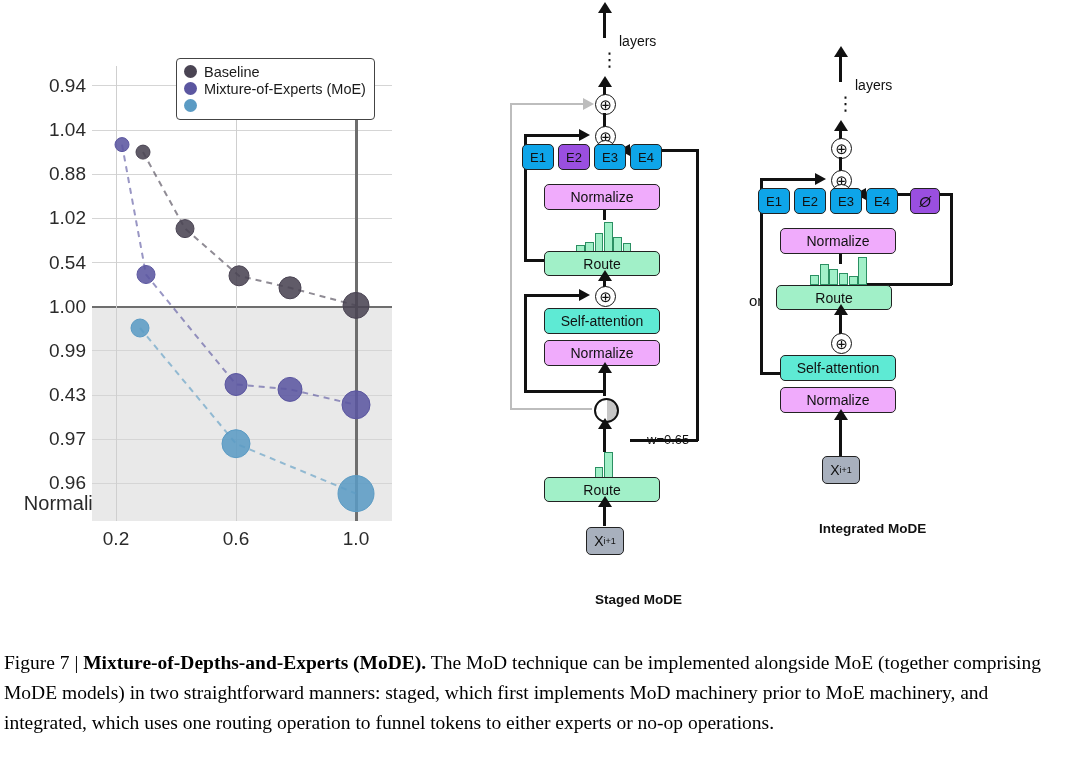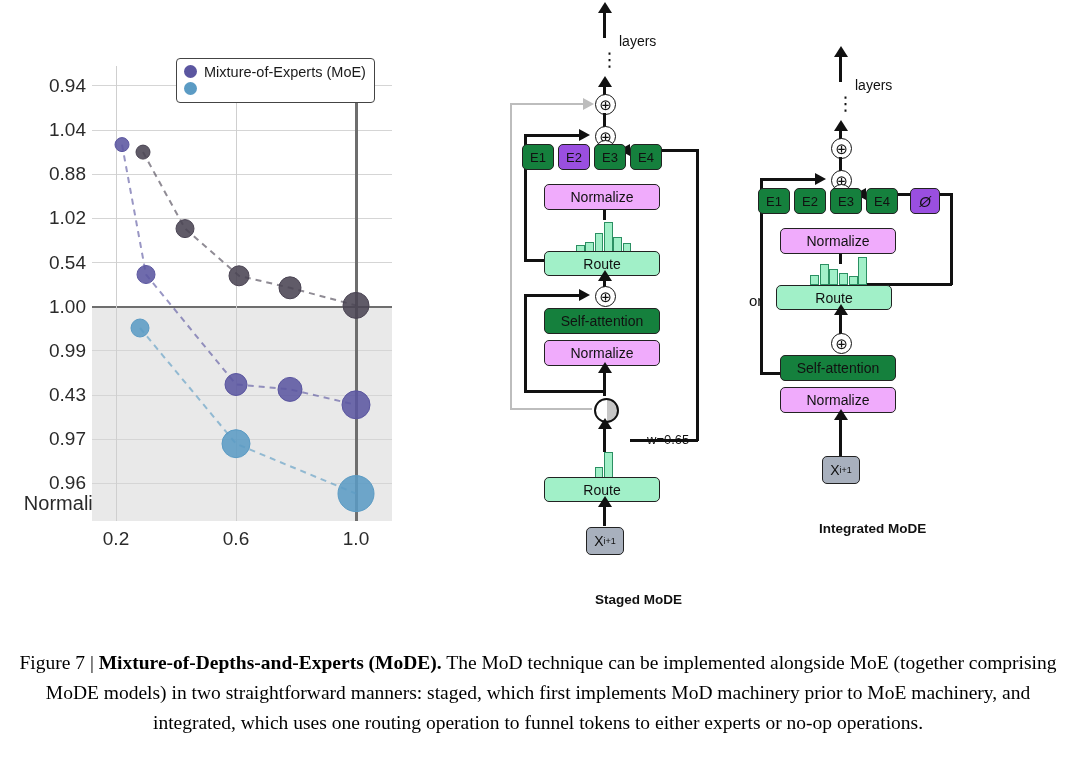--- a/index.html
+++ b/index.html
@@ -21,43 +21,43 @@
   #legend-box{position:absolute;left:84px;top:-8px;background:#fff;border:1.6px solid #444;border-radius:4px;padding:4px 8px 5px 7px;z-index:9;}
   .legend-row{display:flex;align-items:center;gap:7px;height:17px;}
   .legend-dot{width:13px;height:13px;border-radius:50%;flex:0 0 auto;}
   .legend-text{font-size:14.5px;color:#1a1a1a;white-space:nowrap;}
 
   
   #diagram-panel{position:absolute;left:500px;top:0;width:580px;height:620px;}
   .diagram{position:absolute;top:0;}
   .node{position:absolute;box-sizing:border-box;border:1.8px solid #222;border-radius:5px;display:flex;align-items:center;justify-content:center;font-size:14px;color:#111;white-space:nowrap;}
   .n-norm{background:#f0abfc;}
-  .n-attn{background:#15803d;}
+  .n-attn{background:#5eead4;}
   .n-route{background:#a1f0c8;}
-  .n-expert{background:#15803d;font-size:13px;}
+  .n-expert{background:#0ea5e9;font-size:13px;}
   .n-expert-on{background:#9a4fe0;}
   .n-noop{background:#9a4fe0;font-size:15px;}
   .n-input{background:#a8b0bd;font-size:14px;}
   .op{position:absolute;width:19px;height:19px;border-radius:50%;border:1.9px solid #111;background:#fff;display:flex;align-items:center;justify-content:center;font-size:15px;line-height:1;color:#111;}
   .halfcirc{position:absolute;width:21px;height:21px;border-radius:50%;border:2px solid #111;background:linear-gradient(90deg,#fff 0 50%,#c6c6c6 50% 100%);}
   .dlabel{position:absolute;font-size:14px;color:#111;white-space:nowrap;margin-left:37px;}
   .dlabel.caption{font-weight:bold;font-size:13.5px;}
   .dots{position:absolute;font-size:19px;letter-spacing:0;color:#111;line-height:6px;}
   .histbar{position:absolute;background:#a1f0c8;border:1.3px solid #2b8f62;box-sizing:border-box;}
   .wire{position:absolute;background:#111;}
   .wire.grey{background:#bdbdbd;}
   .arrowhead{position:absolute;width:0;height:0;}
   .ah-up{border-left:7px solid transparent;border-right:7px solid transparent;border-bottom:11px solid #111;}
   .ah-right{border-top:6.5px solid transparent;border-bottom:6.5px solid transparent;border-left:11px solid #111;}
   .ah-right.grey{border-left-color:#bdbdbd;}
   .ah-left{border-top:6.5px solid transparent;border-bottom:6.5px solid transparent;border-right:11px solid #111;}
   .sub{font-size:9px;vertical-align:sub;}
 
   
-  #caption{position:absolute;left:4px;top:648px;width:1068px;font-family:"Liberation Serif",serif;font-size:19.5px;line-height:30px;color:#000;text-align:center;}
+  #caption{position:absolute;left:4px;top:648px;width:1068px;font-family:"Liberation Serif",serif;font-size:19.5px;line-height:30px;color:#000;text-align:left;}
   #caption b{font-weight:bold;}
 </style>
 </head>
 <body>
 
 <div id="chart-panel">
   <div id="ylabel">Normalized Loss</div>
   <div id="xlabel">Normalized FLOPs per FFW</div>
 
   <div id="plot-area">
@@ -110,20 +110,24 @@
         <circle cx="198.0" cy="323.4" r="12" fill="#5b56a0" fill-opacity="0.88" stroke="#5b56a0" stroke-width="1"></circle>
         <circle cx="264.0" cy="338.8" r="14" fill="#5b56a0" fill-opacity="0.88" stroke="#5b56a0" stroke-width="1"></circle>
         <path d="M 48.0 262.0 L 144.0 377.7 L 264.0 427.6" fill="none" stroke="#5b9bc4" stroke-opacity="0.62" stroke-width="2" stroke-dasharray="6 5"></path>
         <circle cx="48.0" cy="262.0" r="9" fill="#5b9bc4" fill-opacity="0.88" stroke="#5b9bc4" stroke-width="1"></circle>
         <circle cx="144.0" cy="377.7" r="14" fill="#5b9bc4" fill-opacity="0.88" stroke="#5b9bc4" stroke-width="1"></circle>
         <circle cx="264.0" cy="427.6" r="18" fill="#5b9bc4" fill-opacity="0.88" stroke="#5b9bc4" stroke-width="1"></circle>
       </svg>
 
     <div id="legend-box">
         <div class="legend-row">
+          <span class="legend-dot" style="background: rgb(74, 68, 83);"></span>
+          <span class="legend-text">Baseline</span>
+        </div>
+        <div class="legend-row">
           <span class="legend-dot" style="background: rgb(91, 86, 160);"></span>
           <span class="legend-text">Mixture-of-Experts (MoE)</span>
         </div>
         <div class="legend-row">
           <span class="legend-dot" style="background: rgb(91, 155, 196);"></span>
         </div>
       </div>
   </div>
 </div>
 

